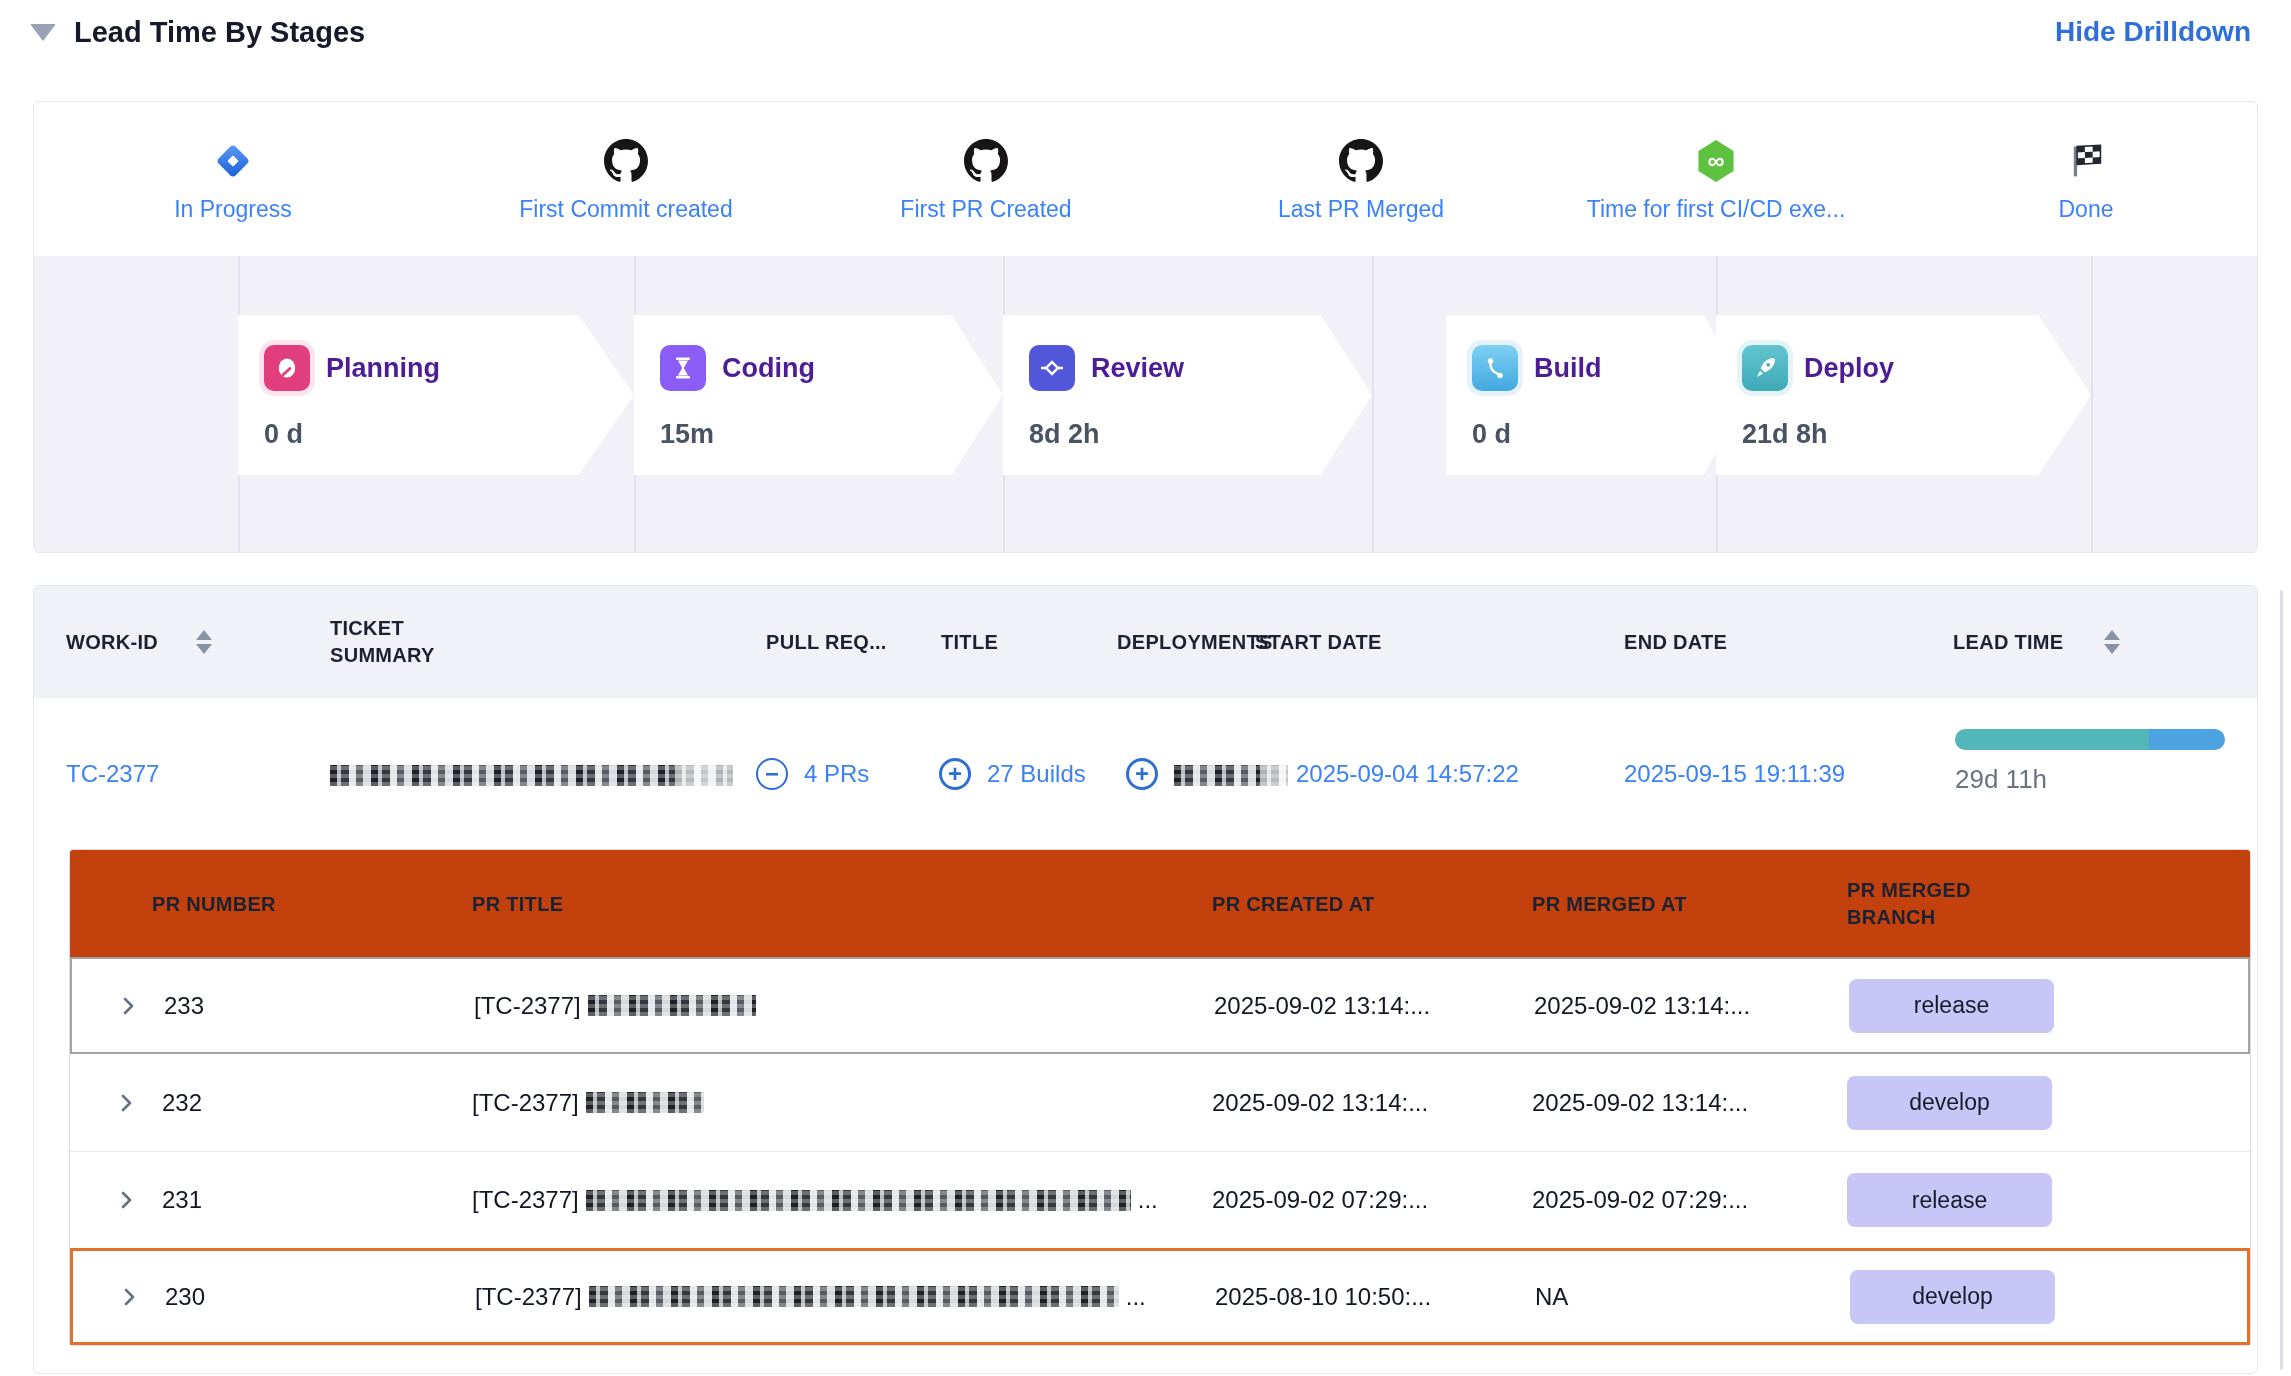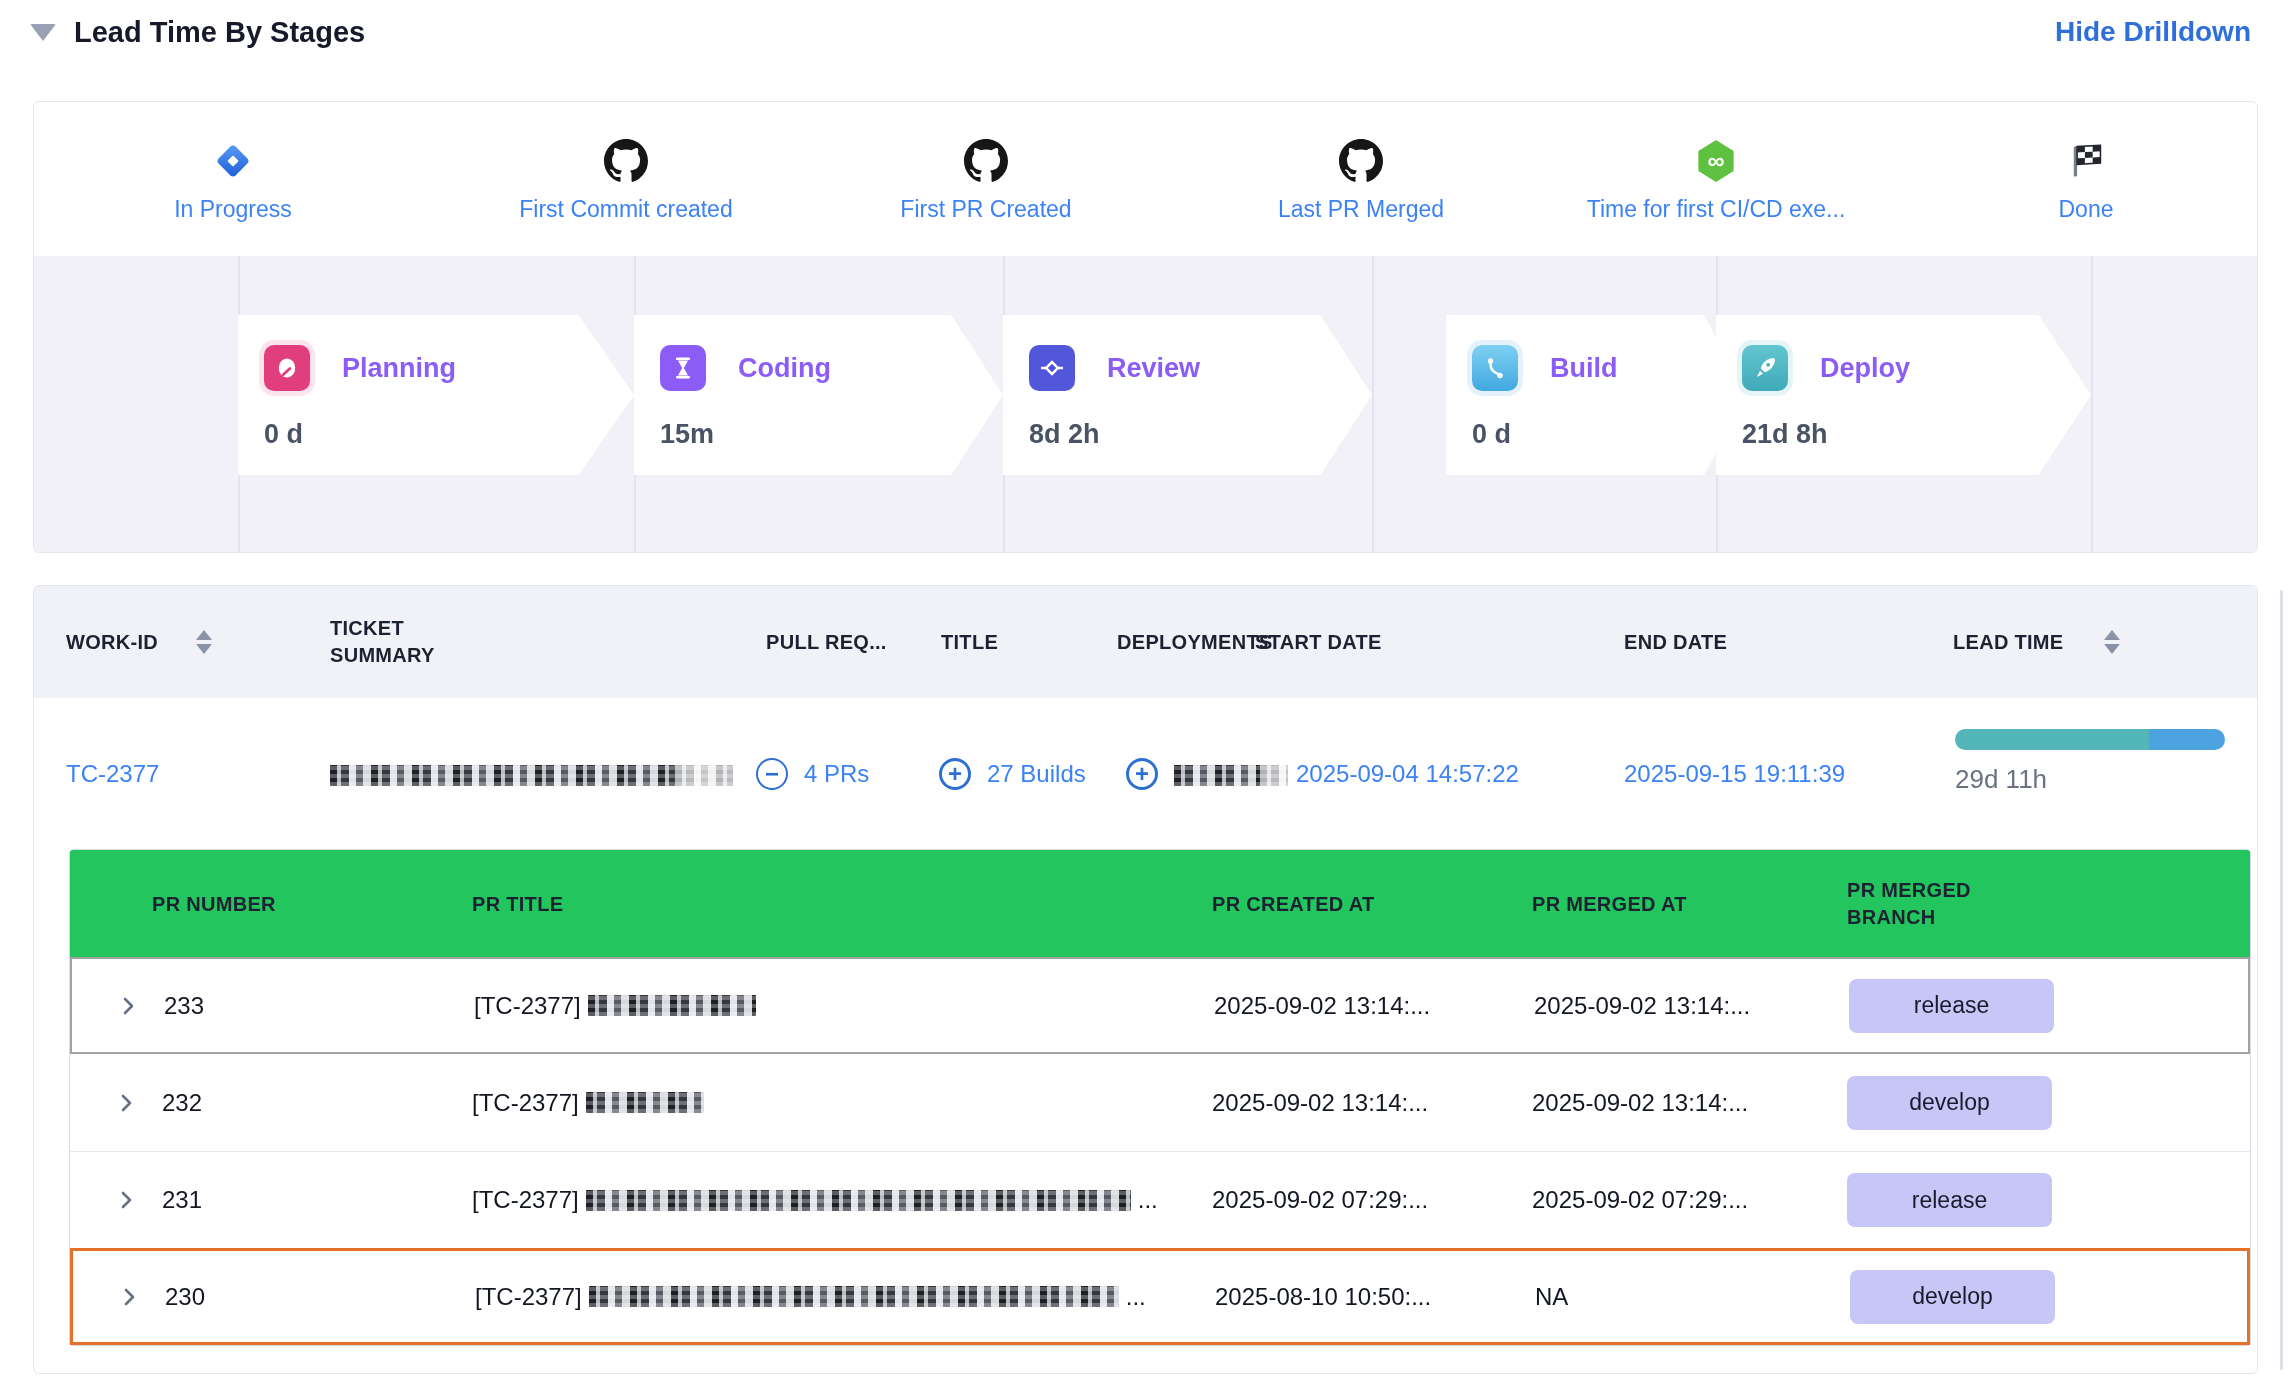--- a/index.html
+++ b/index.html
@@ -39,21 +39,21 @@
   .stage { position:absolute; top:59px; height:160px; background:#fff;
     clip-path:polygon(0 0, 86% 0, 100% 50%, 86% 100%, 0 100%);
     padding:30px 0 0 26px; }
   .stage-head { display:flex; align-items:center; }
   .stage-ic { width:46px; height:46px; border-radius:10px; display:inline-flex; align-items:center; justify-content:center; flex:0 0 auto; }
   .ic-planning { background:#e13e7e; box-shadow:0 0 0 5px rgba(225,62,126,.14); }
   .ic-coding   { background:#8b5cf6; }
   .ic-review   { background:#5157d8; }
   .ic-build    { background:linear-gradient(180deg,#7fd0f2,#41a8e1); box-shadow:0 0 0 5px rgba(80,170,225,.15); }
   .ic-deploy   { background:linear-gradient(180deg,#63c6cf,#3fa9b8); box-shadow:0 0 0 5px rgba(80,180,195,.15); }
-  .stage-name { font-size:27px; font-weight:700; color:#8b5cf6; margin-left:32px; }
+  .stage-name { font-size:27px; font-weight:700; color:#4c1d95; margin-left:16px; }
   .stage-dur  { margin-top:28px; font-size:27px; font-weight:700; color:#4a5364; }
 
   
   .table-card { position:absolute; left:33px; top:585px; width:2225px; height:789px;
     background:#fff; border:1px solid #e4e6ee; border-radius:6px; overflow:hidden; }
   .wt-header { position:absolute; left:0; top:0; width:100%; height:112px; background:#f1f2f8; }
   .wt-h { position:absolute; top:50%; transform:translateY(-50%); font-size:20px; font-weight:700;
     color:#1c2231; letter-spacing:.3px; line-height:1.35; }
   .sort { position:absolute; top:50%; transform:translateY(-50%); display:flex; flex-direction:column; gap:4px; cursor:pointer; }
   .sort i { width:0; height:0; border-left:8px solid transparent; border-right:8px solid transparent; }
@@ -78,21 +78,21 @@
 
   .lead-bar { position:absolute; left:1921px; top:31px; width:270px; height:21px; border-radius:11px;
     overflow:hidden; background:#e5e7ee; display:flex; }
   .lead-seg1 { height:100%; background:#53b6b9; }
   .lead-seg2 { height:100%; background:#4da3df; flex:1; }
   .lead-text { position:absolute; left:1921px; top:66px; font-size:26px; color:#6b7280; }
 
   
   .pr-card { position:absolute; left:35px; top:263px; width:2182px; height:497px;
     background:#fff; border:1px solid #d8dbe6; border-radius:4px; }
-  .pr-header { position:relative; height:107px; background:#22c55e; border-radius:3px 3px 0 0; }
+  .pr-header { position:relative; height:107px; background:#c2410c; border-radius:3px 3px 0 0; }
   .pr-h { position:absolute; top:50%; transform:translateY(-50%); font-size:20px; font-weight:700;
     color:#1c2231; letter-spacing:.3px; line-height:1.35; }
   .pr-row { position:relative; height:97px; background:#fff; }
   .pr-row.sep { border-top:1px solid #e7e9f0; }
   .pr-row.hl-blue   { border:2px solid #a3a3a3; }
   .pr-row.hl-orange { border:3px solid #e4702a; }
   .chev { position:absolute; left:44px; top:50%; transform:translateY(-50%); cursor:pointer; display:flex; }
   .pr-num { position:absolute; left:92px; top:50%; transform:translateY(-50%); font-size:24px; color:#131722; }
   .pr-title { position:absolute; left:402px; top:50%; transform:translateY(-50%); font-size:24px;
     color:#131722; white-space:nowrap; display:flex; align-items:center; gap:7px; }

